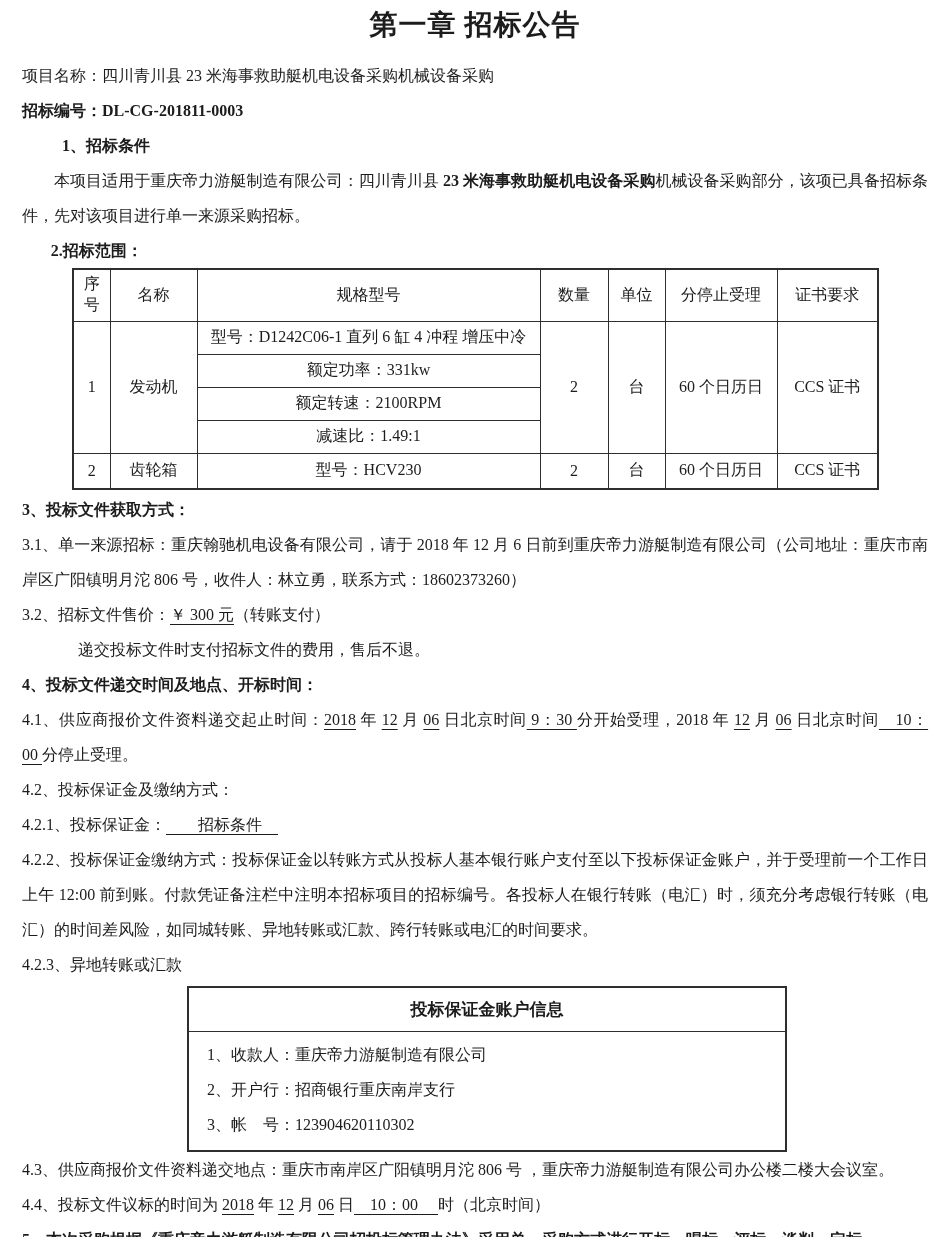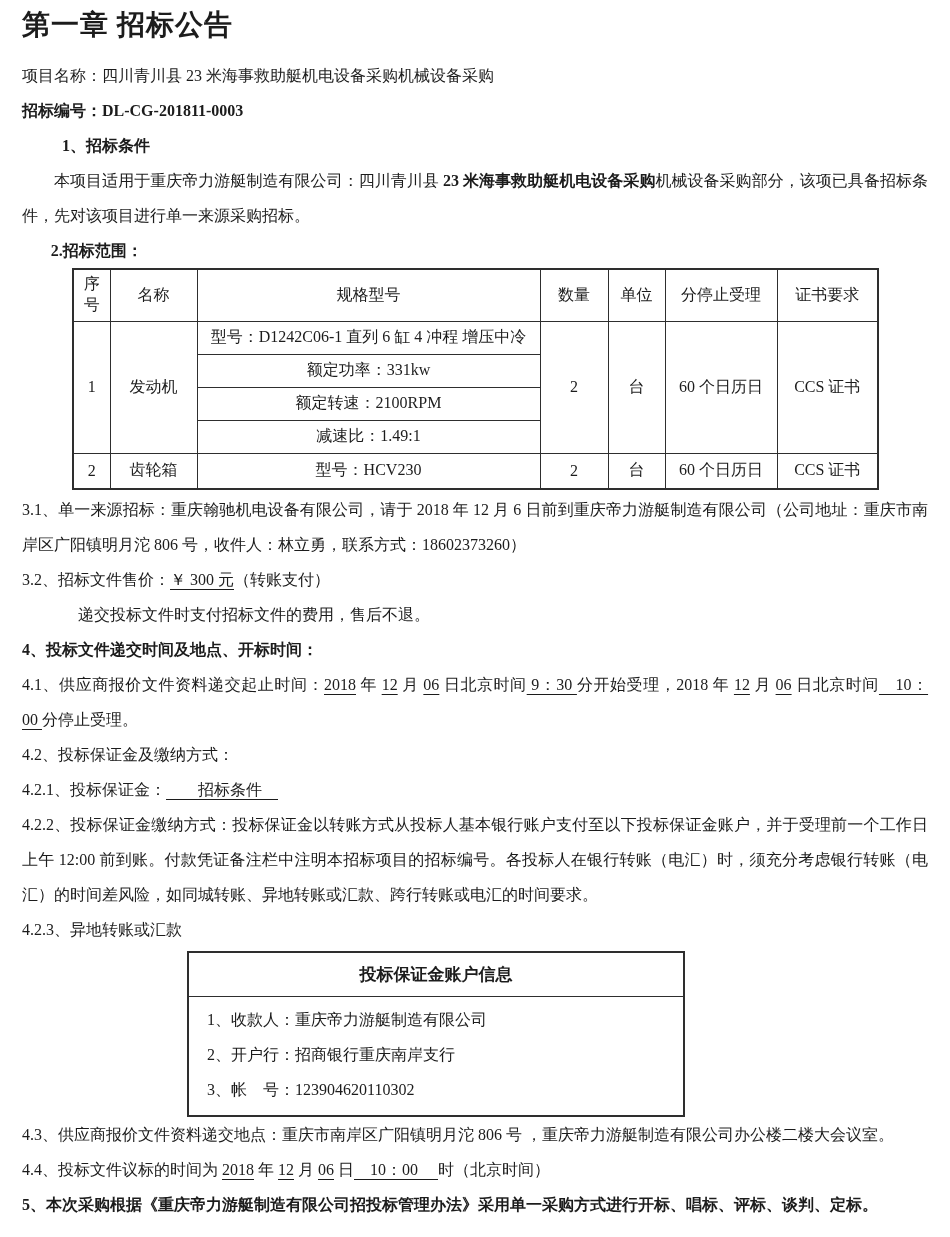--- a/index.html
+++ b/index.html
@@ -6,21 +6,21 @@
   html, body { background: #ffffff; }
   body {
     width: 950px; height: 1237px; overflow: hidden;
     color: #1c1c1c;
     font-family: "Liberation Serif", "DejaVu Serif", serif;
     font-size: 16px;
   }
   .page { padding: 6px 22px 0 22px; }
 
   .doc-title {
-    font-size: 28px; font-weight: bold; text-align: left;
+    font-size: 28px; font-weight: bold; text-align: center;
     line-height: 38px; margin-bottom: 14px; letter-spacing: 1px;
   }
 
   p.line { line-height: 35px; text-align: justify; }
   .b { font-weight: bold; }
   .u { text-decoration: underline; text-underline-offset: 4px; }
 
   .ind-2  { text-indent: 2em; }
   .ind-25 { text-indent: 2.5em; }
   .ind-17 { text-indent: 1.8em; }
@@ -46,21 +46,21 @@
   .w-del  { width: 112px; }
   .w-cert { width: 101px; }
   th.c-spec, td.c-spec { text-align: left; padding: 0 10px; }
   td.c-spec { height: 33px; }
   td.spec-mid { border-bottom-width: 2px; }
   tr.last-row td { height: 36px; }
 
   
   table.acct-table {
     border-collapse: collapse; table-layout: fixed;
-    margin: 4px 0 0 165px; width: 498px;
+    margin: 4px 0 0 165px; width: 600px;
     border: 2px solid #2e2e2e;
   }
   table.acct-table th {
     border-bottom: 1px solid #2e2e2e;
     height: 44px; font-size: 17px; font-weight: bold;
     text-align: center; vertical-align: middle;
   }
   table.acct-table td { padding: 5px 10px 8px 18px; }
   table.acct-table td p { line-height: 35px; }
 </style>
@@ -113,20 +113,21 @@
       <td>齿轮箱</td>
       <td class="c-spec">型号：HCV230</td>
       <td>2</td>
       <td>台</td>
       <td>60 个日历日</td>
       <td>CCS 证书</td>
     </tr>
   </tbody>
     </table>
 
+  <p class="line b">3、投标文件获取方式：</p>
   <p class="line">3.1、单一来源招标：重庆翰驰机电设备有限公司，请于 2018 年 12 月 6 日前到重庆帝力游艇制造有限公司（公司地址：重庆市南岸区广阳镇明月沱 806 号，收件人：林立勇，联系方式：18602373260）</p>
   <p class="line"><span>3.2、招标文件售价：</span><span class="u">￥&nbsp;300&nbsp;元</span><span>（转账支付）</span></p>
   <p class="line ind-35">递交投标文件时支付招标文件的费用，售后不退。</p>
 
   <p class="line b">4、投标文件递交时间及地点、开标时间：</p>
   <p class="line"><span>4.1、供应商报价文件资料递交起止时间：</span><span class="u">2018</span><span> 年 </span><span class="u">12</span><span> 月 </span><span class="u">06</span><span> 日北京时间</span><span class="u">&nbsp;9：30&nbsp;</span><span>分开始受理，2018 年 </span><span class="u">12</span><span> 月 </span><span class="u">06</span><span> 日北京时间</span><span class="u">　10：00&nbsp;</span><span>分停止受理。</span></p>
   <p class="line">4.2、投标保证金及缴纳方式：</p>
   <p class="line"><span>4.2.1、投标保证金：</span><span class="u">　　招标条件　</span></p>
   <p class="line">4.2.2、投标保证金缴纳方式：投标保证金以转账方式从投标人基本银行账户支付至以下投标保证金账户，并于受理前一个工作日上午 12:00 前到账。付款凭证备注栏中注明本招标项目的招标编号。各投标人在银行转账（电汇）时，须充分考虑银行转账（电汇）的时间差风险，如同城转账、异地转账或汇款、跨行转账或电汇的时间要求。</p>
   <p class="line">4.2.3、异地转账或汇款</p>

